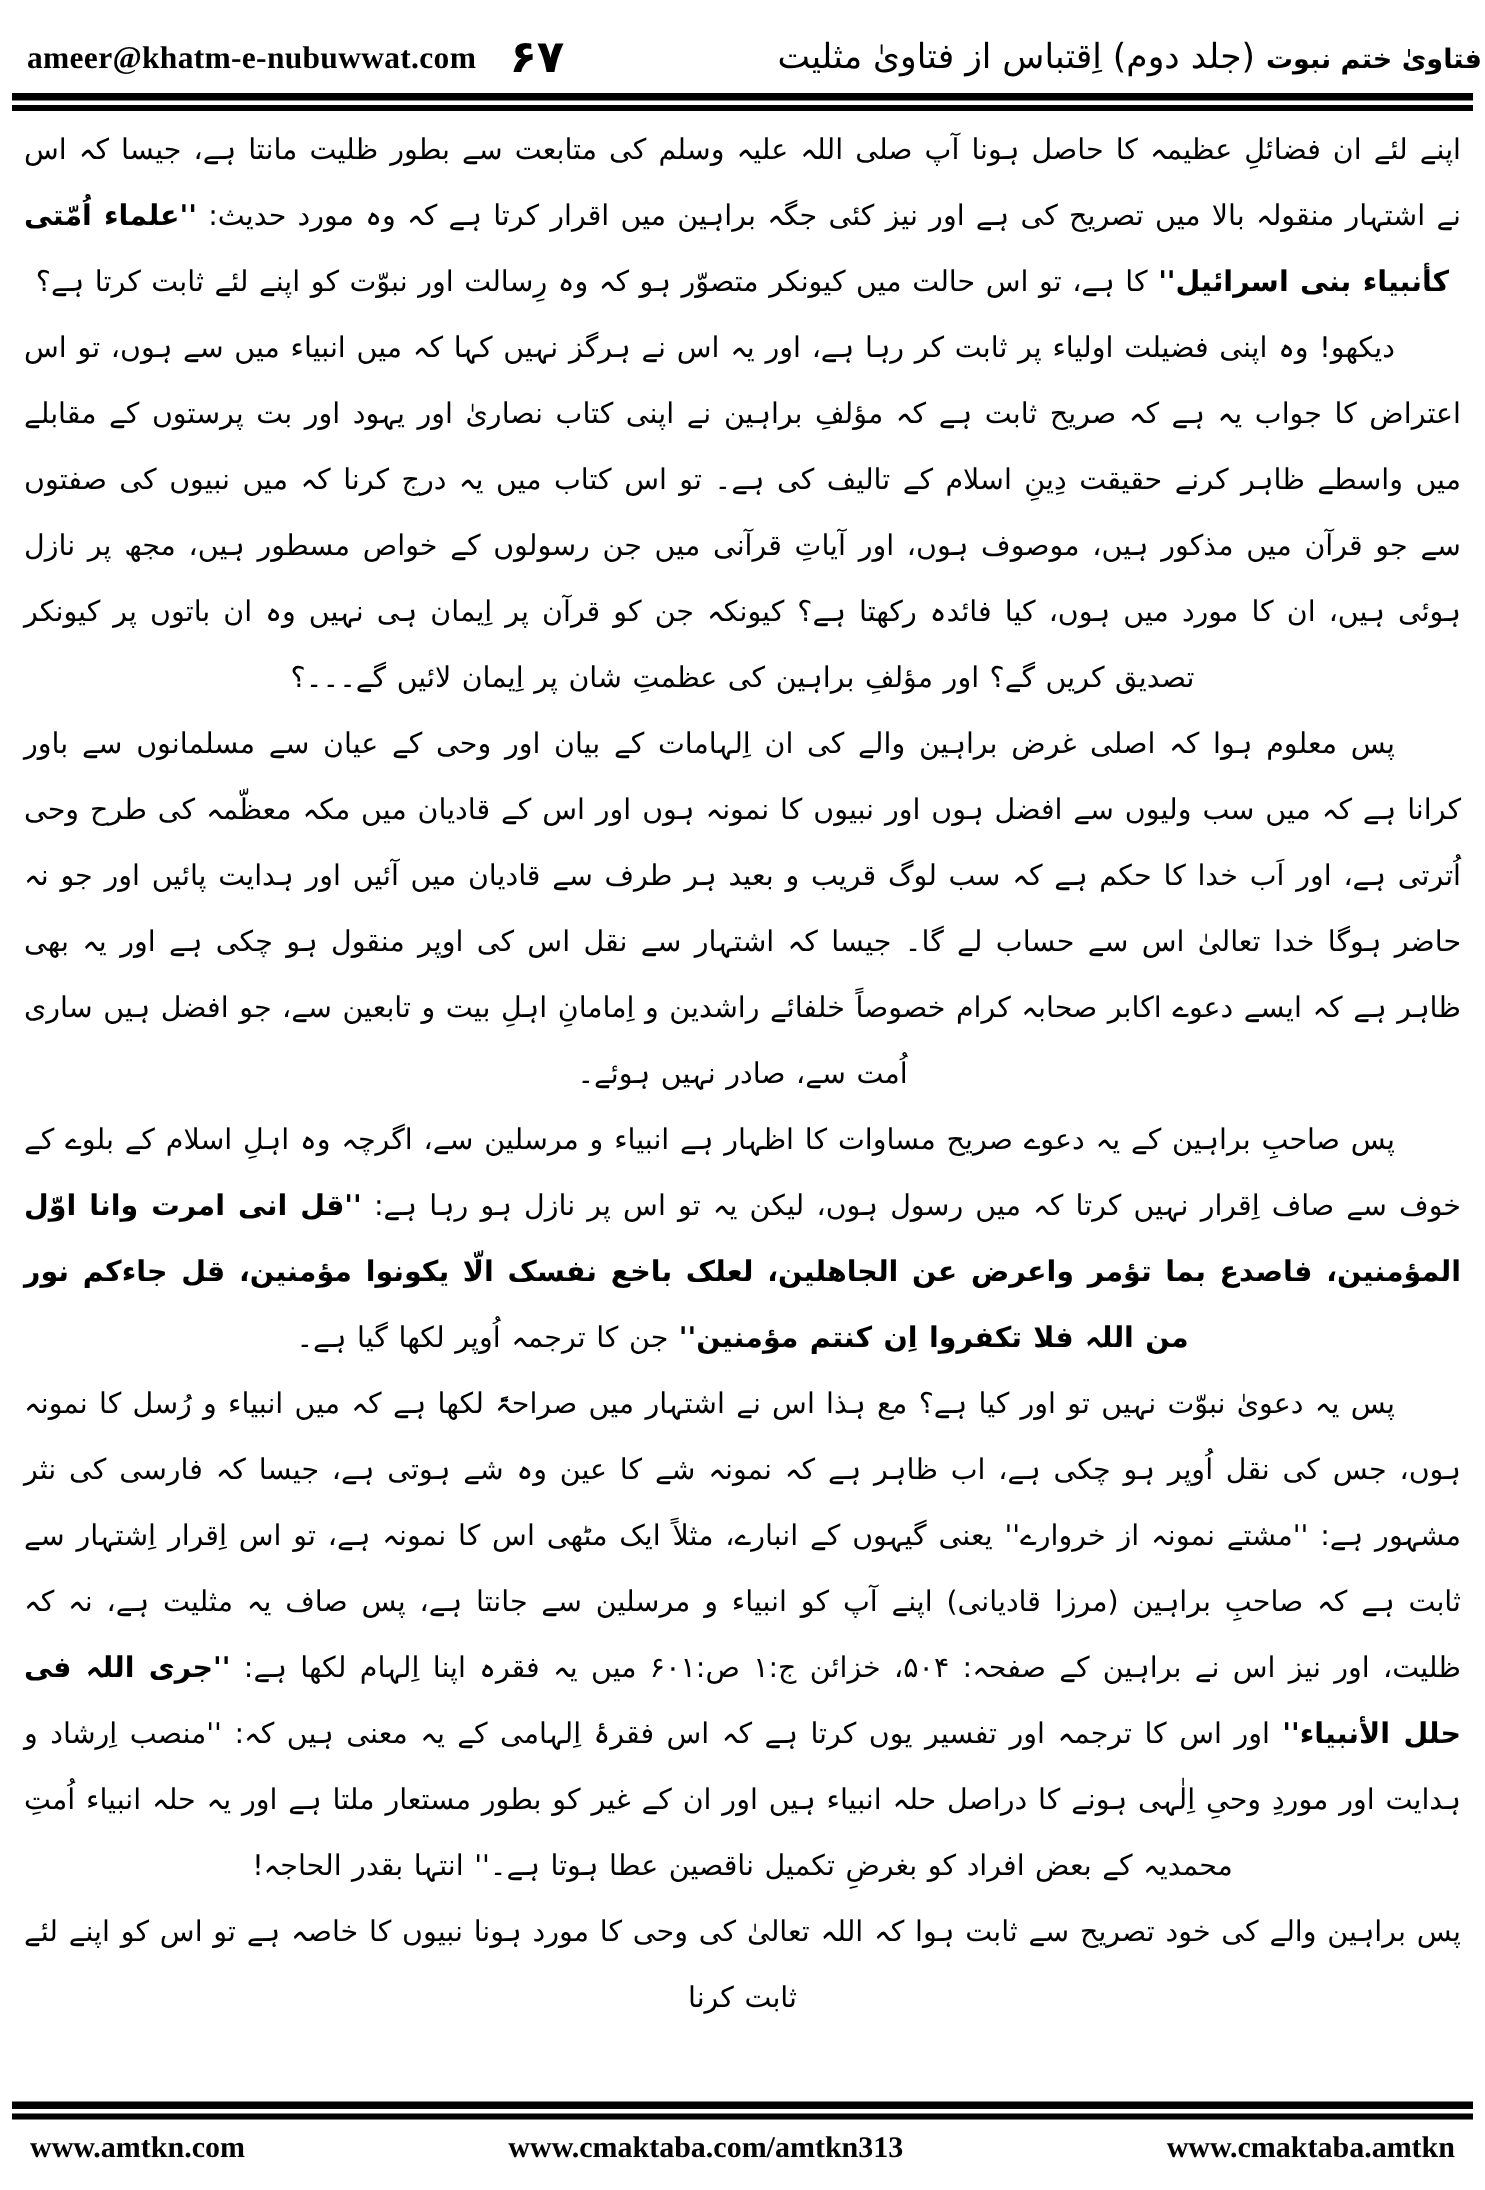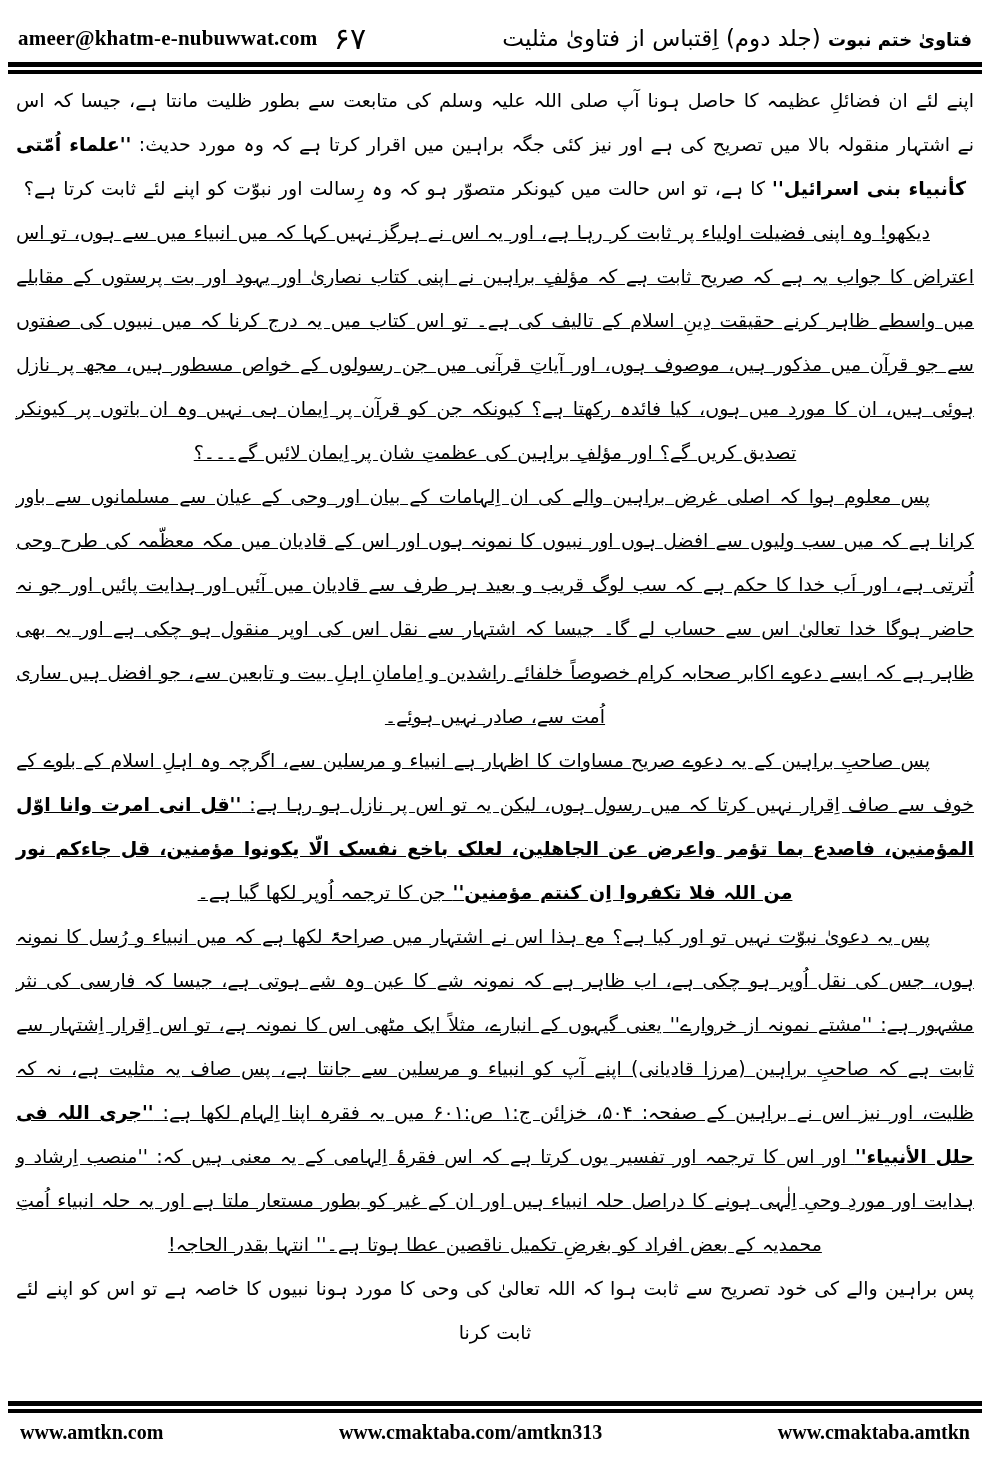--- a/index.html
+++ b/index.html
@@ -12,34 +12,34 @@
     color: #000000;
     font-family: "DejaVu Sans", sans-serif;
     overflow: hidden;
     box-sizing: border-box;
   }
   
   .header {
     display: flex;
     justify-content: space-between;
     align-items: flex-end;
-    padding: 20px 18px 4px 18px;
+    padding: 20px 2px 4px 18px;
     height: 60px;
     box-sizing: border-box;
   }
   .header-email {
     font-family: "Liberation Serif", serif;
     font-weight: bold;
     font-size: 21px;
     letter-spacing: 0.2px;
     align-self: center;
   }
   .header-page {
     font-size: 30px;
-    font-weight: normal;
+    font-weight: bold;
     direction: rtl;
     align-self: center;
     transform: translateX(-60px);
   }
   .header-title {
     direction: rtl;
     font-size: 23px;
     white-space: nowrap;
     align-self: center;
   }
@@ -57,21 +57,21 @@
     padding: 4px 16px 0 16px;
   }
   .para {
     margin: 0;
     font-size: 19px;
     line-height: 44px;
     text-align: justify;
     text-align-last: center;
     word-spacing: 1px;
   }
-  .para.indent { text-indent: 44px; text-decoration: underline; }
+  .para.indent { text-indent: 44px; }
   .run-bold { font-weight: bold; }
   
   .footer { position: absolute; bottom: 0; left: 0; right: 0; background: #fff; }
   .footer .double-rule { margin: 0 8px; }
   .footer-links {
     display: flex;
     justify-content: space-between;
     padding: 8px 20px 16px 20px;
     font-family: "Liberation Serif", serif;
     font-weight: bold;

